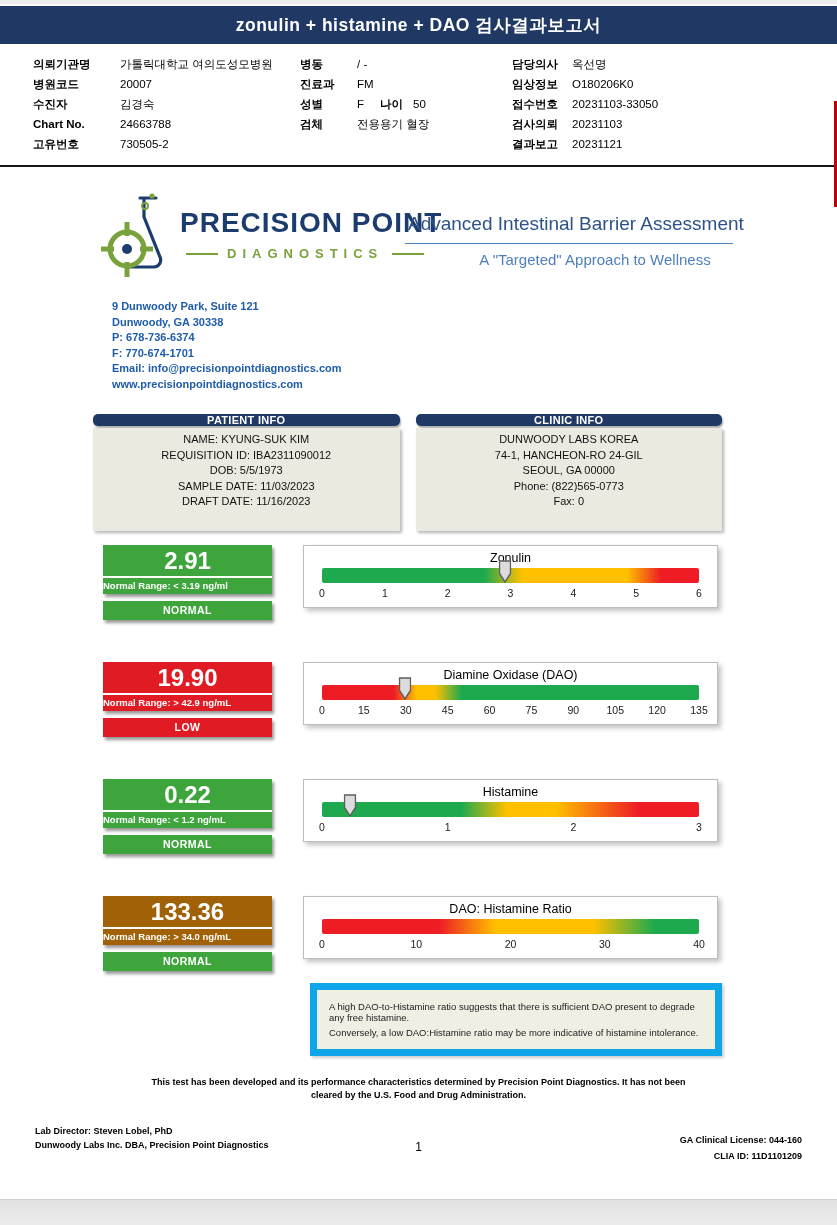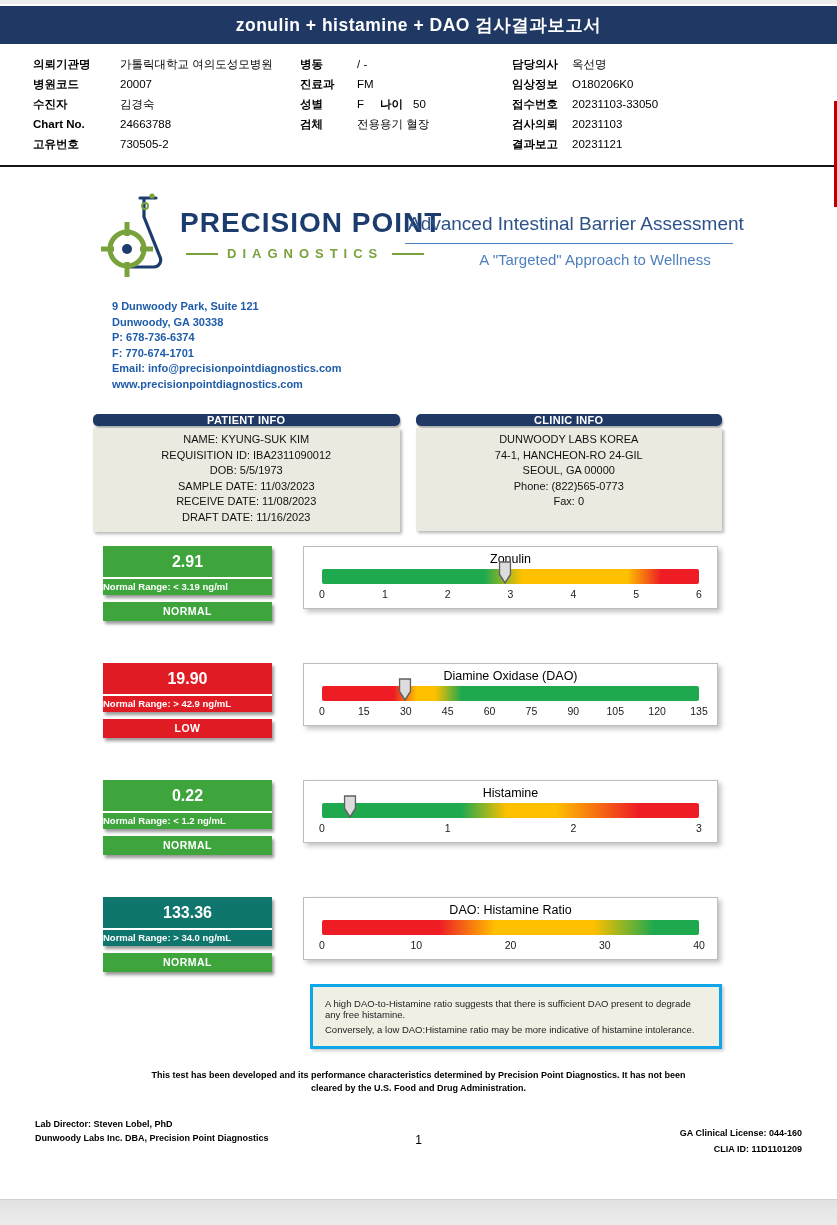--- a/index.html
+++ b/index.html
@@ -42,35 +42,35 @@
             line-height:15.5px; color:#111; box-shadow:2px 2px 3px #b5b5b5; min-height:103px; }
 
   .banner { margin:12px 115px 0 93px; background:#1F3864; border-radius:5px; color:#fff; text-align:center;
             font-weight:bold; font-size:14.5px; padding:5.5px 0; letter-spacing:0.2px; box-shadow:2px 2px 3px #999; }
 
   .result { display:flex; align-items:flex-start; margin-left:103px; }
   .r-first { margin-top:14px; }
   .r-next { margin-top:42px; }
   .val-stack { width:169px; flex:none; }
   .val-group { box-shadow:2px 3px 3px #9a9a9a; }
-  .big-val { height:31px; display:flex; align-items:center; justify-content:center; color:#fff; font-size:16px; font-weight:bold; }
+  .big-val { height:31px; display:flex; align-items:center; justify-content:center; color:#fff; font-size:24px; font-weight:bold; }
   .range-strip { border-top:2px solid #fff; padding:2px 0 3px; color:#fff; font-size:9.5px; font-weight:bold; text-align:left; }
   .status-bar { margin-top:7px; padding:3px 0 4px; text-align:center; color:#fff; font-weight:bold; font-size:10.5px;
                 letter-spacing:0.5px; box-shadow:2px 3px 3px #9a9a9a; }
 
   .gauge-card { margin-left:31px; width:415px; background:#fff; border:1px solid #bdbdbd; padding:5px 18px 6px;
                 box-shadow:3px 3px 5px #c2c2c2; }
   .gtitle { text-align:center; font-weight:normal; font-size:12.5px; color:#000; margin-bottom:3px; }
   .bar-wrap { position:relative; height:15px; }
   .bar { position:absolute; left:0; top:0; right:0; bottom:0; border-radius:2px; }
   .marker { position:absolute; top:-8px; transform:translateX(-50%); z-index:2; line-height:0; }
   .ticks { position:relative; height:14px; margin-top:4px; }
   .tick { position:absolute; top:0; transform:translateX(-50%); font-size:10.5px; color:#1a1a1a; white-space:nowrap; }
 
-  .note-box { margin:12px 0 0 310px; width:412px; background:#F0EFE4; border:3px solid #0ea5e9; padding:7px 12px;
+  .note-box { margin:12px 0 0 310px; width:412px; background:#F0EFE4; border:7px solid #0ea5e9; padding:7px 12px;
               font-size:9.5px; color:#222; box-shadow:2px 2px 3px #ccc; }
   .note-box p { margin:4px 0; }
 
   .disclaimer { margin:20px auto 4px; width:560px; text-align:center; font-weight:bold; font-size:9px; line-height:13px; color:#000; }
 
   .footer { display:flex; margin:22px 35px 0; }
   .f-left { flex:1; font-size:9px; font-weight:bold; line-height:14px; }
   .f-center { width:60px; text-align:center; font-size:12px; padding-top:16px; }
   .f-right { flex:1; text-align:right; font-size:9px; font-weight:bold; line-height:16px; padding-top:8px; }
 
@@ -195,21 +195,20 @@
   </div>
 
   <div class="info-row">
     <div class="ibox">
       <div class="ibox-h">PATIENT INFO</div>
       <div class="ibox-b">
         <div>NAME: KYUNG-SUK KIM</div>
         <div>REQUISITION ID: IBA2311090012</div>
         <div>DOB: 5/5/1973</div>
         <div>SAMPLE DATE: 11/03/2023</div>
-        <div>RECEIVE DATE: 11/08/2023</div>
         <div>DRAFT DATE: 11/16/2023</div>
       </div>
     </div>
     <div class="ibox">
       <div class="ibox-h">CLINIC INFO</div>
       <div class="ibox-b">
         <div>DUNWOODY LABS KOREA</div>
         <div>74-1, HANCHEON-RO 24-GIL</div>
         <div>SEOUL, GA 00000</div>
         <div>Phone: (822)565-0773</div>
@@ -298,21 +297,21 @@
           <span class="tick" style="left: 0%;">0</span>
           <span class="tick" style="left: 33.3333%;">1</span>
           <span class="tick" style="left: 66.6667%;">2</span>
           <span class="tick" style="left: 100%;">3</span>
         </div>
     </div>
   </div>
 
   <div class="result r-next">
     <div class="val-stack">
-      <div class="val-group fill-color" style="background: #0f766e;">
+      <div class="val-group fill-color" style="background: #a16207;">
         <div class="big-val">133.36</div>
         <div class="range-strip">Normal Range: &gt; 34.0 ng/mL</div>
       </div>
       <div class="status-bar fill-color" style="background: rgb(61, 165, 60);">NORMAL</div>
     </div>
     <div class="gauge-card">
       <div class="gtitle">DAO: Histamine Ratio</div>
       <div class="bar-wrap">
         <div class="bar" style="background: linear-gradient(to right, rgb(238, 28, 37) 0%, rgb(238, 28, 37) 31%, rgb(255, 192, 0) 46%, rgb(255, 192, 0) 72%, rgb(31, 169, 78) 88%, rgb(31, 169, 78) 100%);"></div>
 

